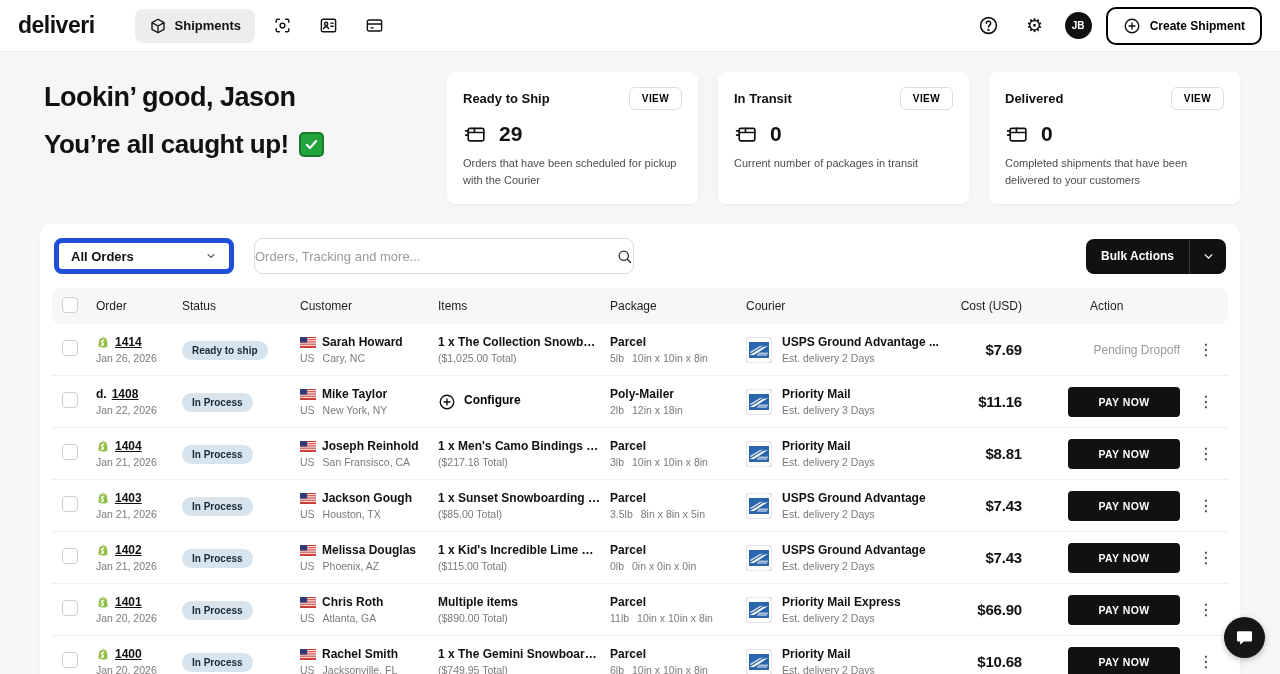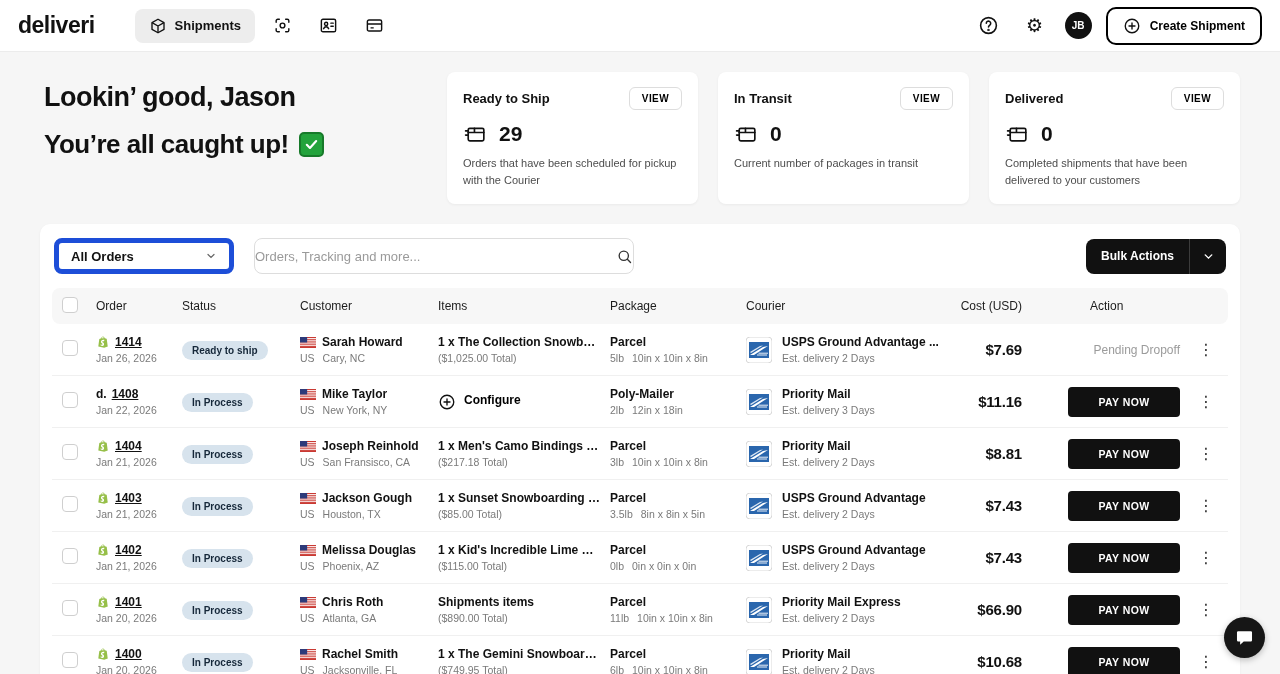--- a/index.html
+++ b/index.html
@@ -706,21 +706,21 @@
           </span>
           <span class="name">Chris Roth</span>
         </div>
         <div class="sub loc-row">
           <span>US</span>
           <span>Atlanta, GA</span>
         </div>
       </div>
 
       <div class="cell">
-        <div class="line1">Shipments items</div>
+        <div class="line1">Multiple items</div>
         <div class="sub">($890.00 Total)</div>
 
       </div>
 
       <div class="cell">
         <div class="line1">Parcel</div>
         <div class="sub loc-row">
           <span>11lb</span>
           <span>10in x 10in x 8in</span>
         </div>

